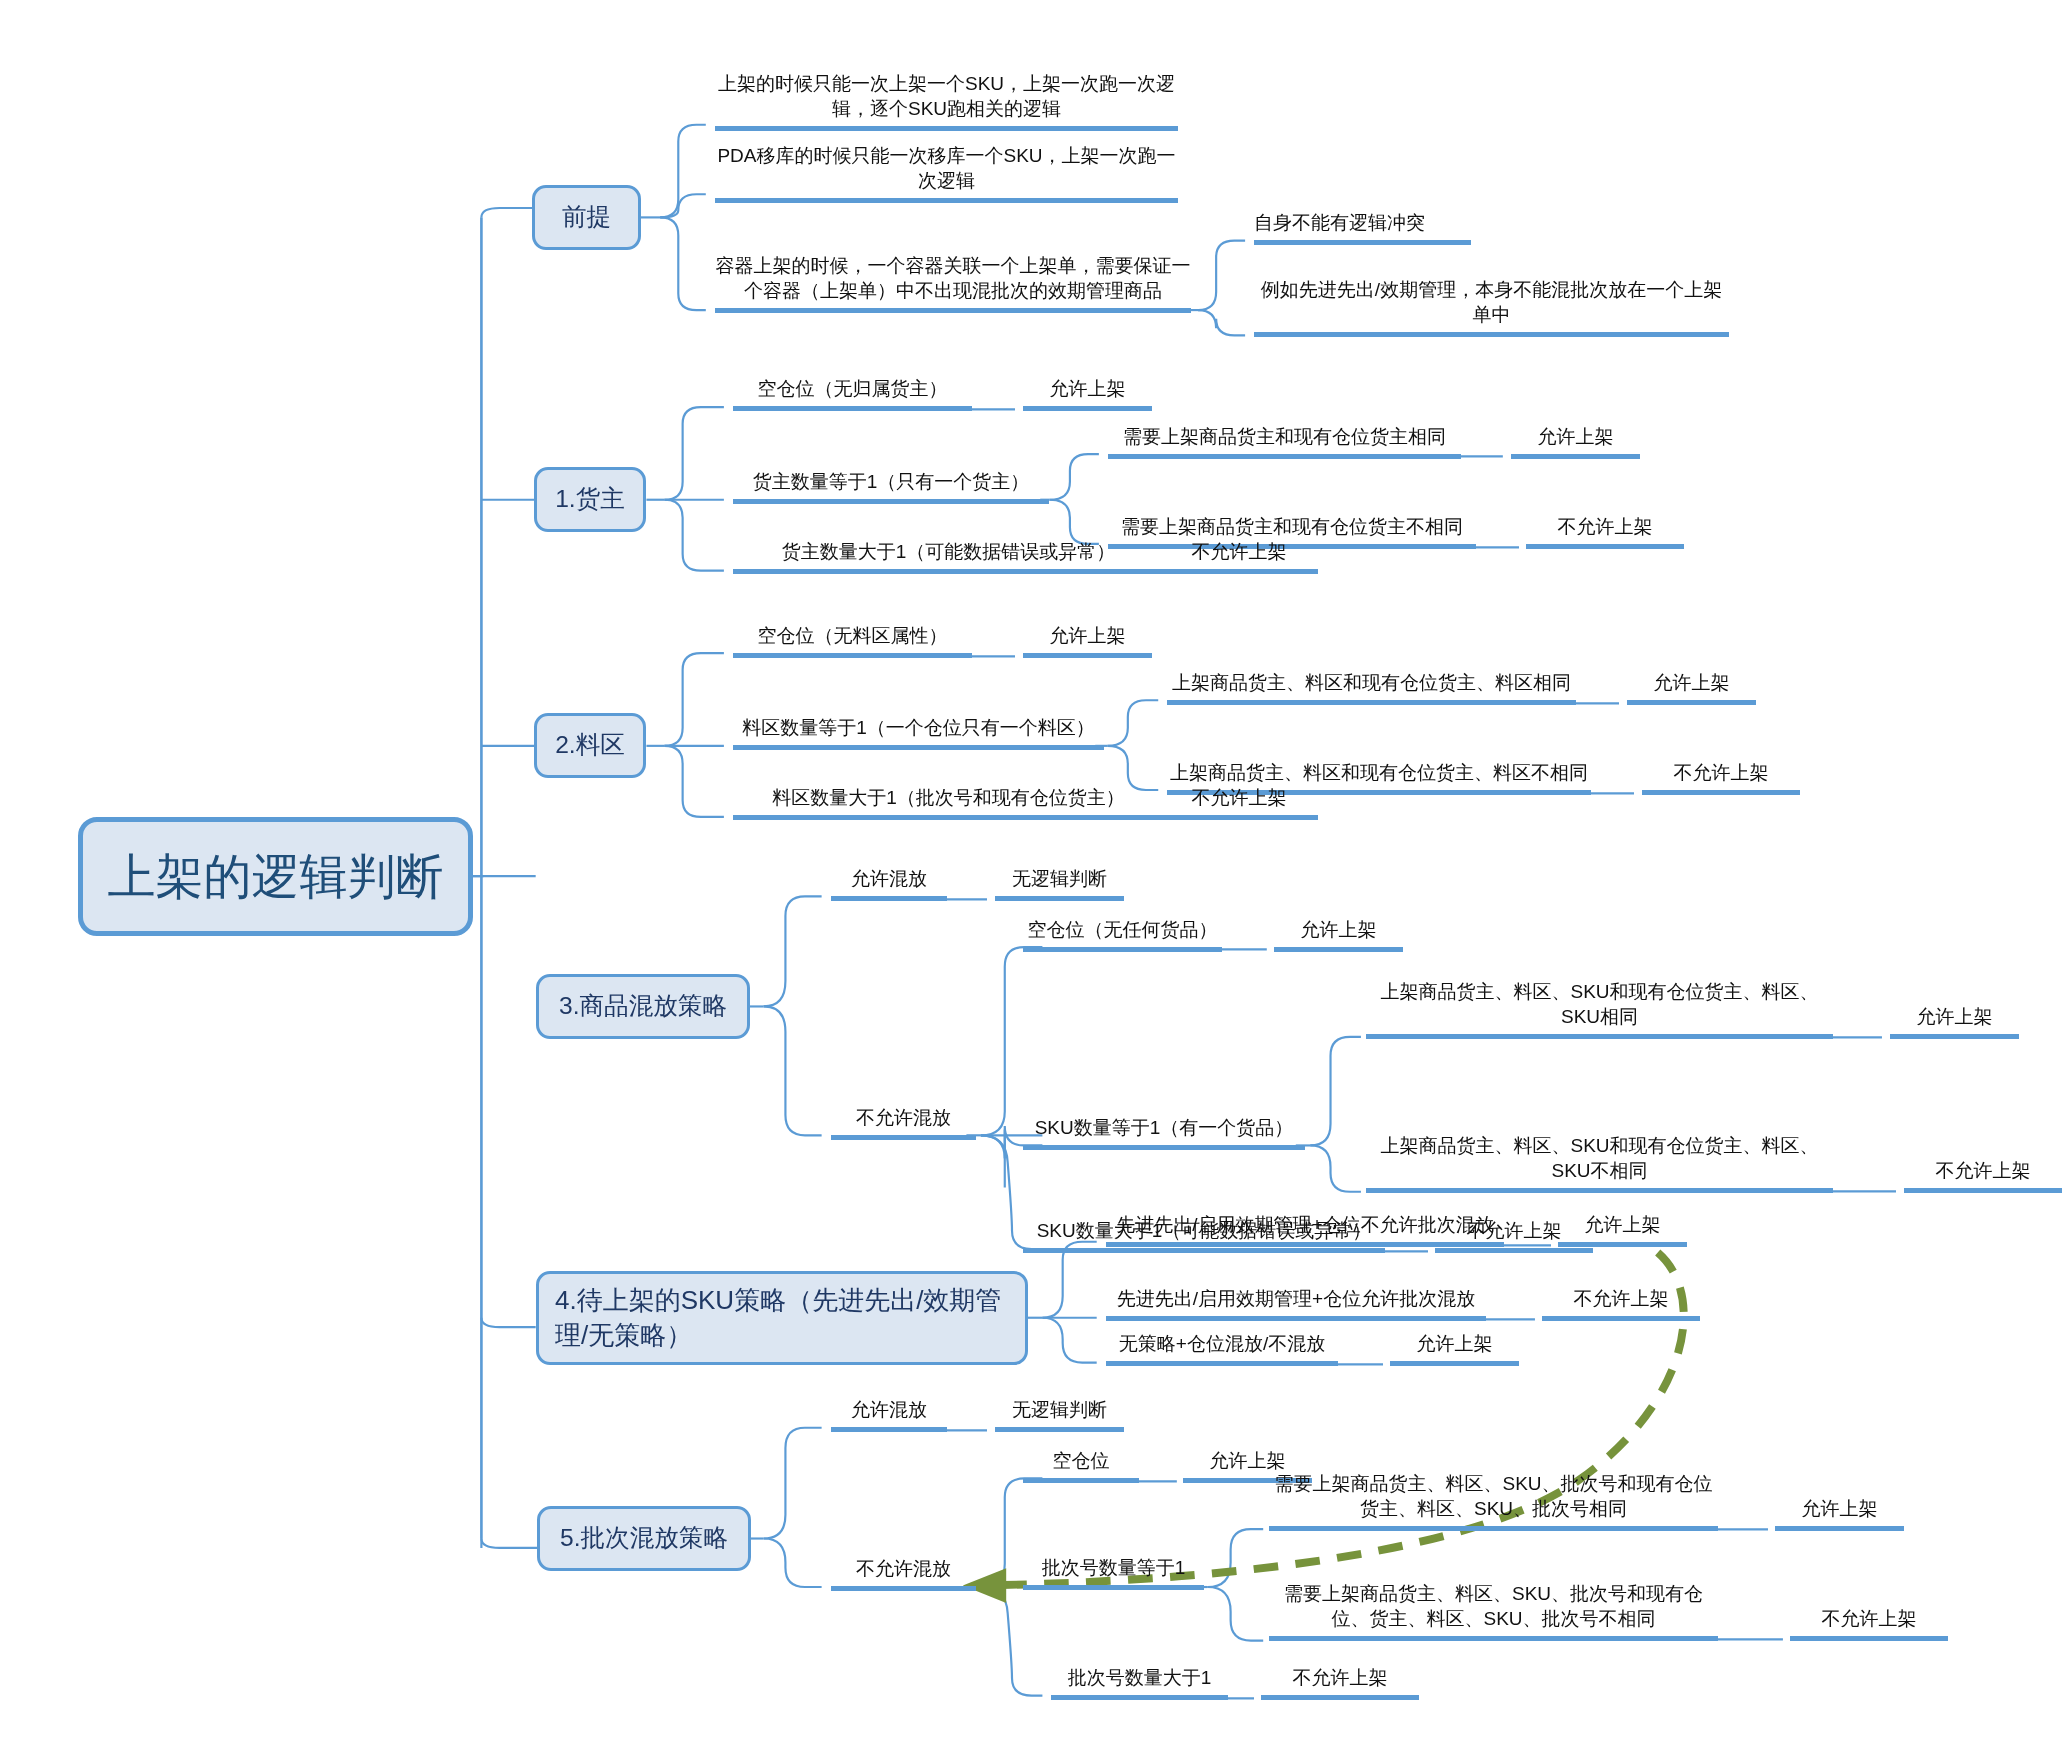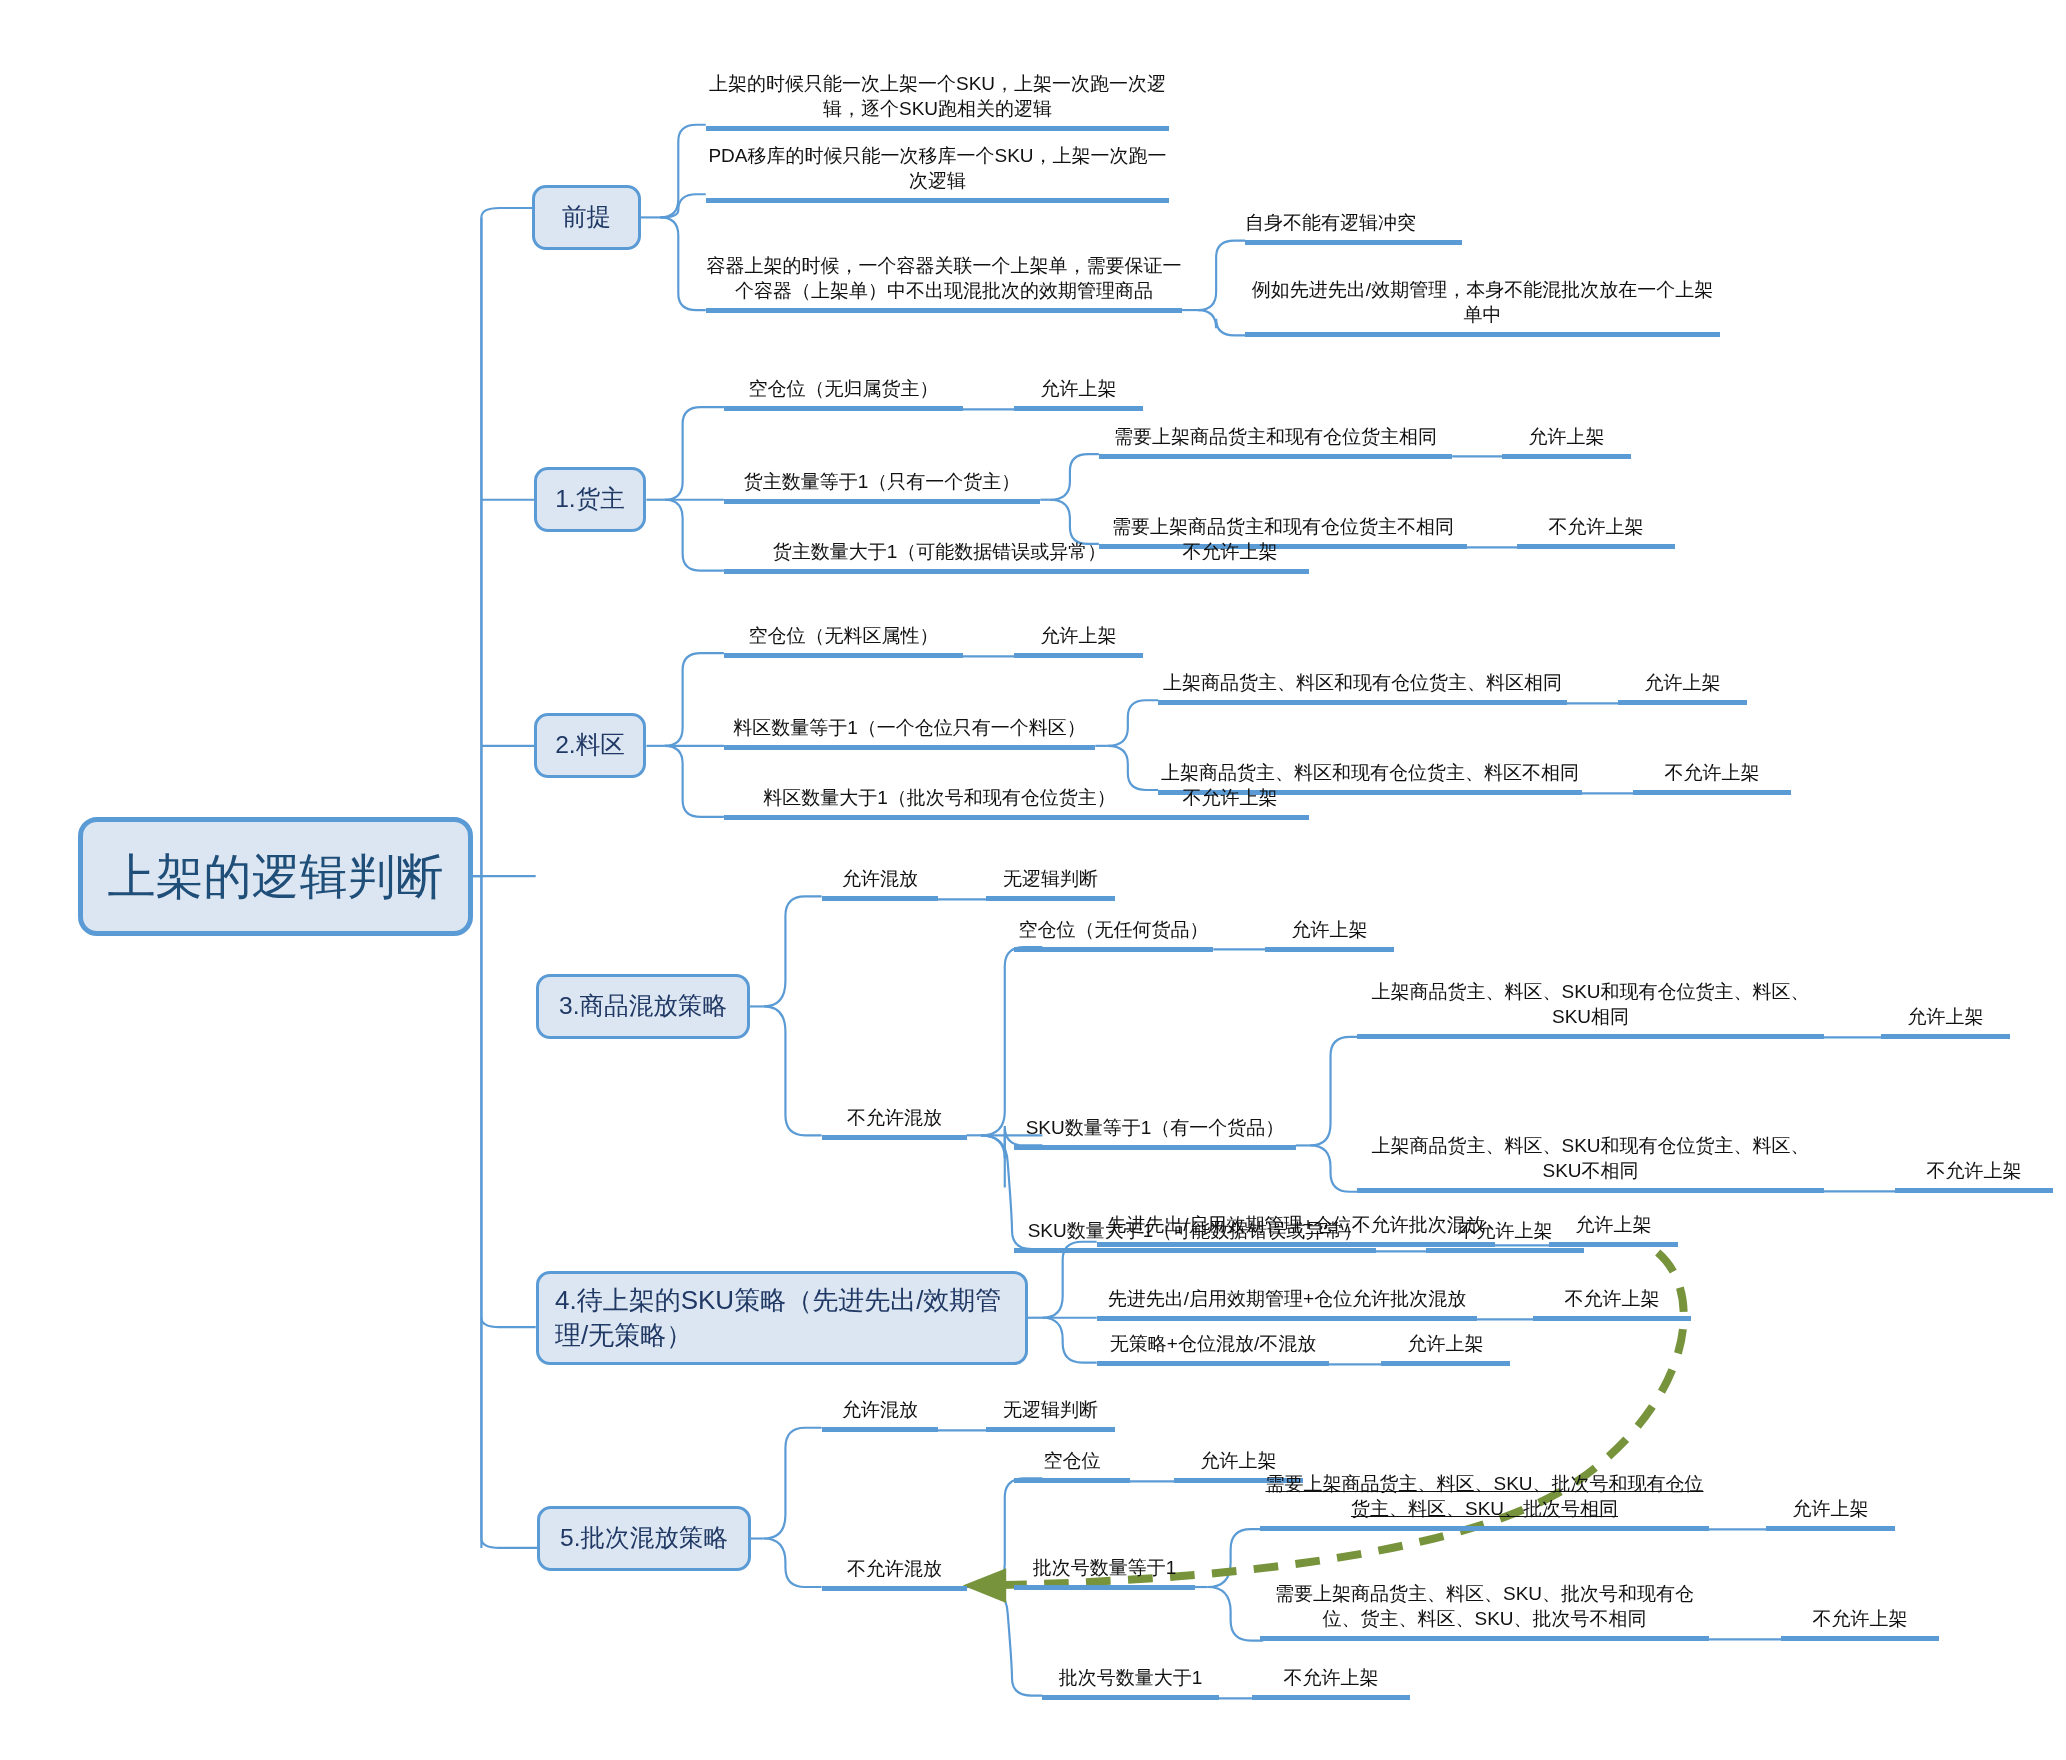--- a/index.html
+++ b/index.html
@@ -65,20 +65,21 @@
     display:flex;
     flex-direction:column;
     justify-content:flex-end;
     align-items:center;
     text-align:center;
     color:#111111;
     font-size:19px;
     line-height:1.3;
     padding-bottom:4.3px;
     border-bottom:5.8px solid #5b9bd5;
+    margin-left:9px;
   }
 
   .lbl{display:block;width:100%;}
 </style>
 </head>
 <body>
 
 <div id="canvas">
 
   <svg id="wires" viewBox="0 0 2854 2432">
@@ -404,21 +405,21 @@
     <span class="lbl">允许上架</span>
   </div>
   <svg class="node" style="left:1126px;top:1477px;width:51px;height:8.7px;" viewBox="0 0 70 12" width="51" height="8.7">
       <line x1="0" y1="6" x2="70" y2="6" stroke="#5b9bd5" stroke-width="3"></line>
     </svg>
 
   <div class="leaf" style="left:1014px;top:1555px;width:181px;height:35px;">
     <span class="lbl">批次号数量等于1</span>
   </div>
 
-  <div class="leaf" style="left:1260px;top:1462px;width:449px;height:69px;text-decoration:underline;">
+  <div class="leaf" style="left:1260px;top:1462px;width:449px;height:69px;">
     <span class="lbl">需要上架商品货主、料区、SKU、批次号和现有仓位货主、料区、SKU、批次号相同</span>
   </div>
   <div class="leaf" style="left:1766px;top:1496px;width:129px;height:35px;">
     <span class="lbl">允许上架</span>
   </div>
   <svg class="node" style="left:1709px;top:1525px;width:59px;height:8.7px;" viewBox="0 0 82 12" width="59" height="8.7">
       <line x1="0" y1="6" x2="82" y2="6" stroke="#5b9bd5" stroke-width="3"></line>
     </svg>
 
   <div class="leaf" style="left:1260px;top:1572px;width:449px;height:69px;">

